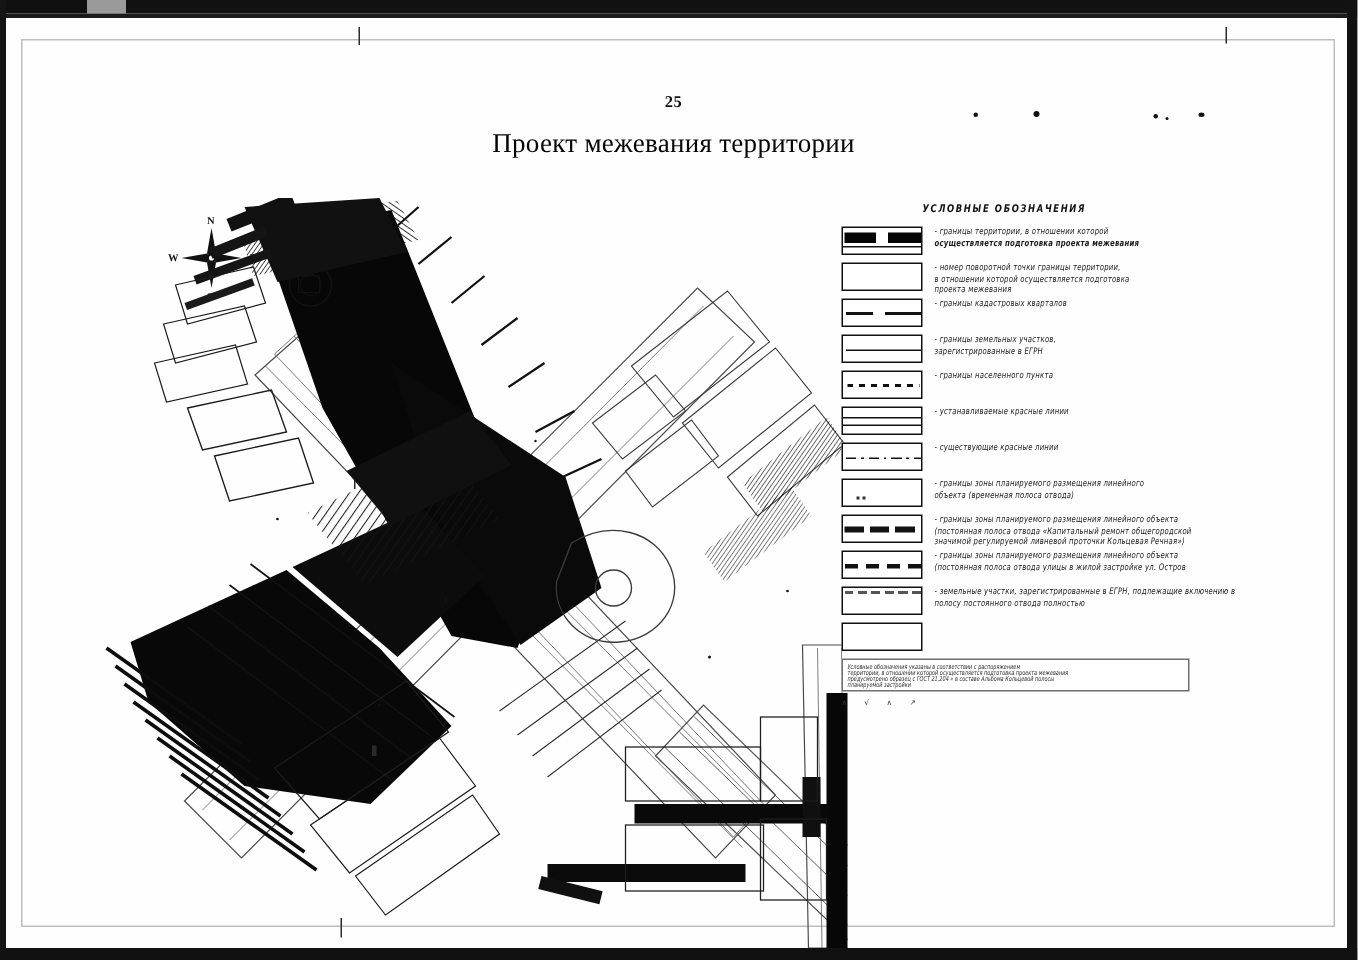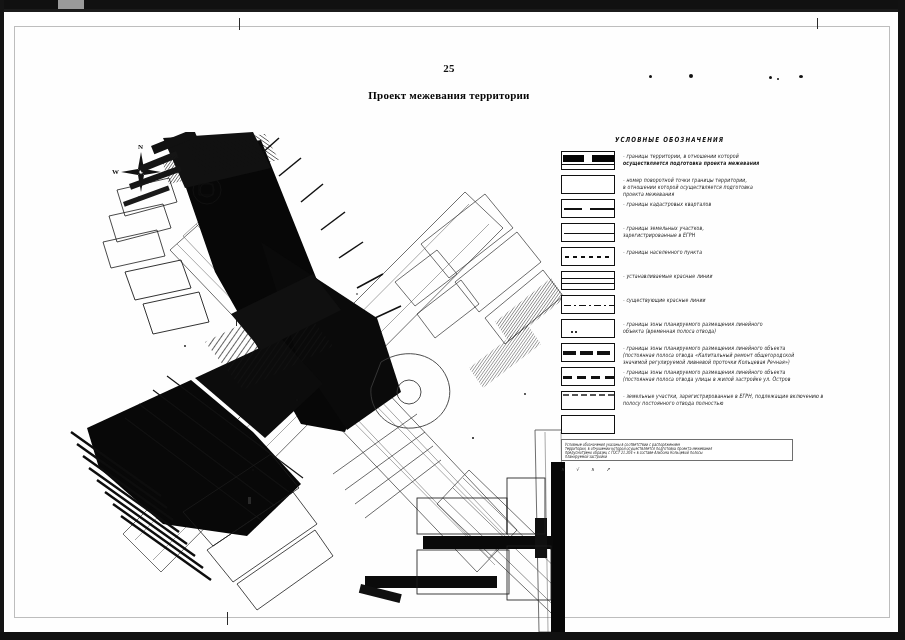--- a/index.html
+++ b/index.html
@@ -46,21 +46,21 @@
 
   
   #page-number{
     position:absolute;left:0;top:50px;width:888px;text-align:center;
     font-size:11px;font-weight:bold;color:#111;letter-spacing:.3px;
   }
   #doc-title{
     position:absolute;left:0;top:74px;width:888px;text-align:center;color:#050505;
   }
   #doc-title .t1,#doc-title .t2{
-    font-size:11px;font-weight:bold;line-height:18px;white-space:nowrap;
+    font-size:18px;font-weight:normal;line-height:18px;white-space:nowrap;
     letter-spacing:.2px;
   }
 
   
   #compass{position:absolute;left:108px;top:132px;width:56px;height:56px;}
   #compass .lbl{position:absolute;font-size:7px;font-weight:bold;color:#111;}
   #compass .n{left:25px;top:-1px;}
   #compass .s{left:25px;bottom:-2px;}
   #compass .w{left:-1px;top:24px;}
   #compass .e{right:-2px;top:24px;}

